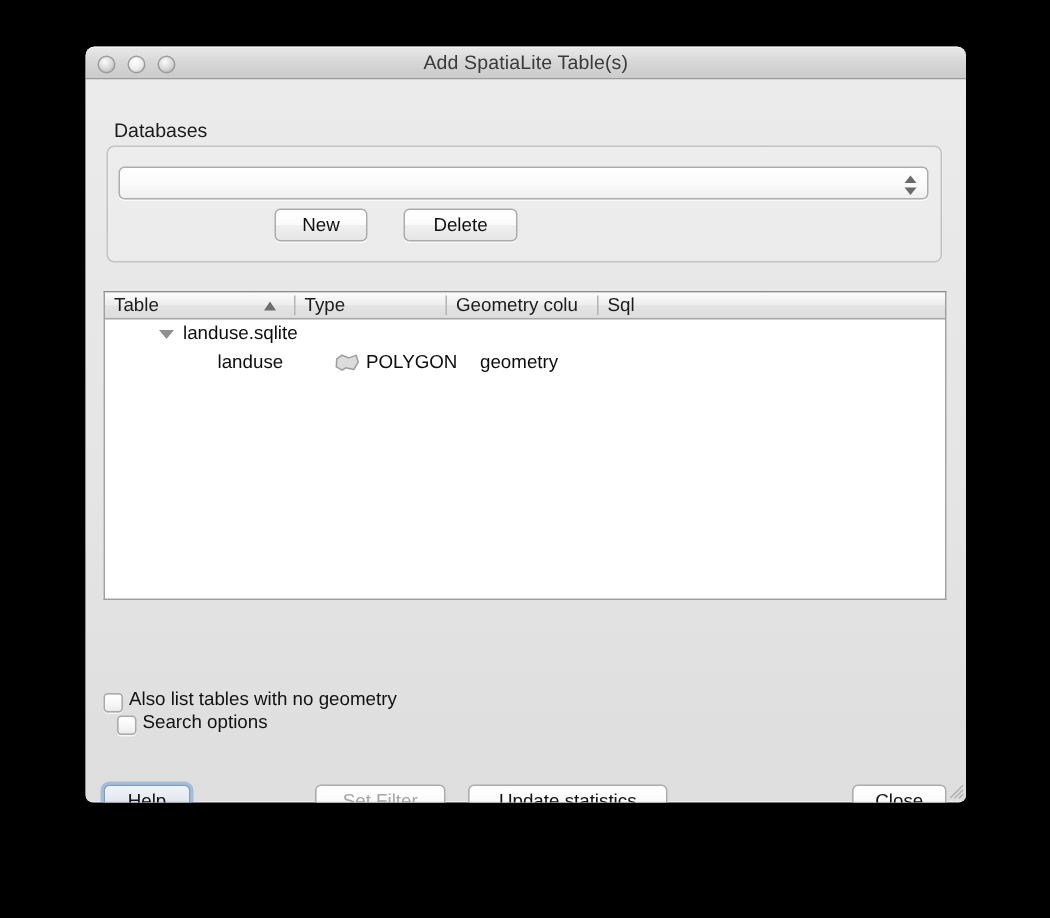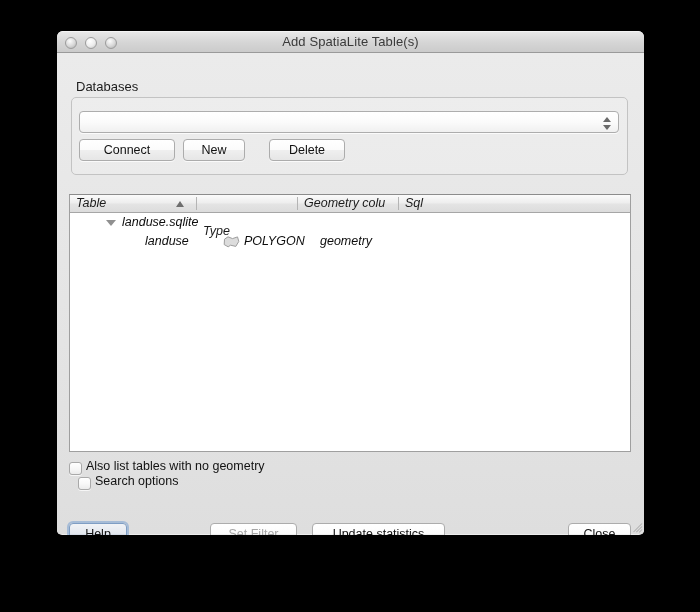--- a/index.html
+++ b/index.html
@@ -153,27 +153,26 @@
   #btn-connect { left: 22px;  top: 86px; width: 96px; }
   #btn-new     { left: 126px; top: 86px; width: 62px; }
   #btn-delete  { left: 196px; top: 86px; width: 76px; margin-left: 16px; }
 
   
   #listframe {
     position: absolute;
     left: 12px;
     top: 141px;
     width: 562px;
-    height: 258px;
+    height: 206px;
     background: #ffffff;
     border: 1px solid #9f9f9f;
     border-top-color: #8c8c8c;
     box-sizing: border-box;
     overflow: hidden;
-    font-style: italic;
   }
   #header-row {
     position: relative;
     height: 18px;
     background: linear-gradient(to bottom, #fbfbfb 0%, #ededed 48%, #e4e4e4 52%, #dcdcdc 100%);
     border-bottom: 1px solid #a6a6a6;
     box-sizing: border-box;
   }
   .hcell {
     position: absolute;
@@ -290,31 +289,30 @@
     <div id="group-label">Databases</div>
     <div id="group-frame"></div>
 
     <div id="db-combo">
       <div id="db-combo-arrows">
         <span class="ar up"></span>
           <span class="ar dn"></span>
       </div>
     </div>
 
-    <div class="btn" id="btn-connect">Connect</div>
     <div class="btn" id="btn-new">New</div>
     <div class="btn" id="btn-delete">Delete</div>
 
     <div id="listframe">
 
       <div id="header-row">
         <div class="hcell" style="left:0;width:126px;">Table</div>
         <div id="sort-arrow"></div>
         <div class="hdiv" style="left:126px;"></div>
-        <div class="hcell" style="left:127px;width:100px;margin-top:28px;">Type</div>
+        <div class="hcell" style="left:127px;width:100px;">Type</div>
         <div class="hdiv" style="left:227px;"></div>
         <div class="hcell" style="left:228px;width:100px;">Geometry colu</div>
         <div class="hdiv" style="left:328px;"></div>
         <div class="hcell" style="left:329px;width:90px;">Sql</div>
       </div>
 
       <div class="trow">
         <div class="tw-triangle"></div>
         <div class="cell" style="left:24px;">landuse.sqlite</div>
       </div>

